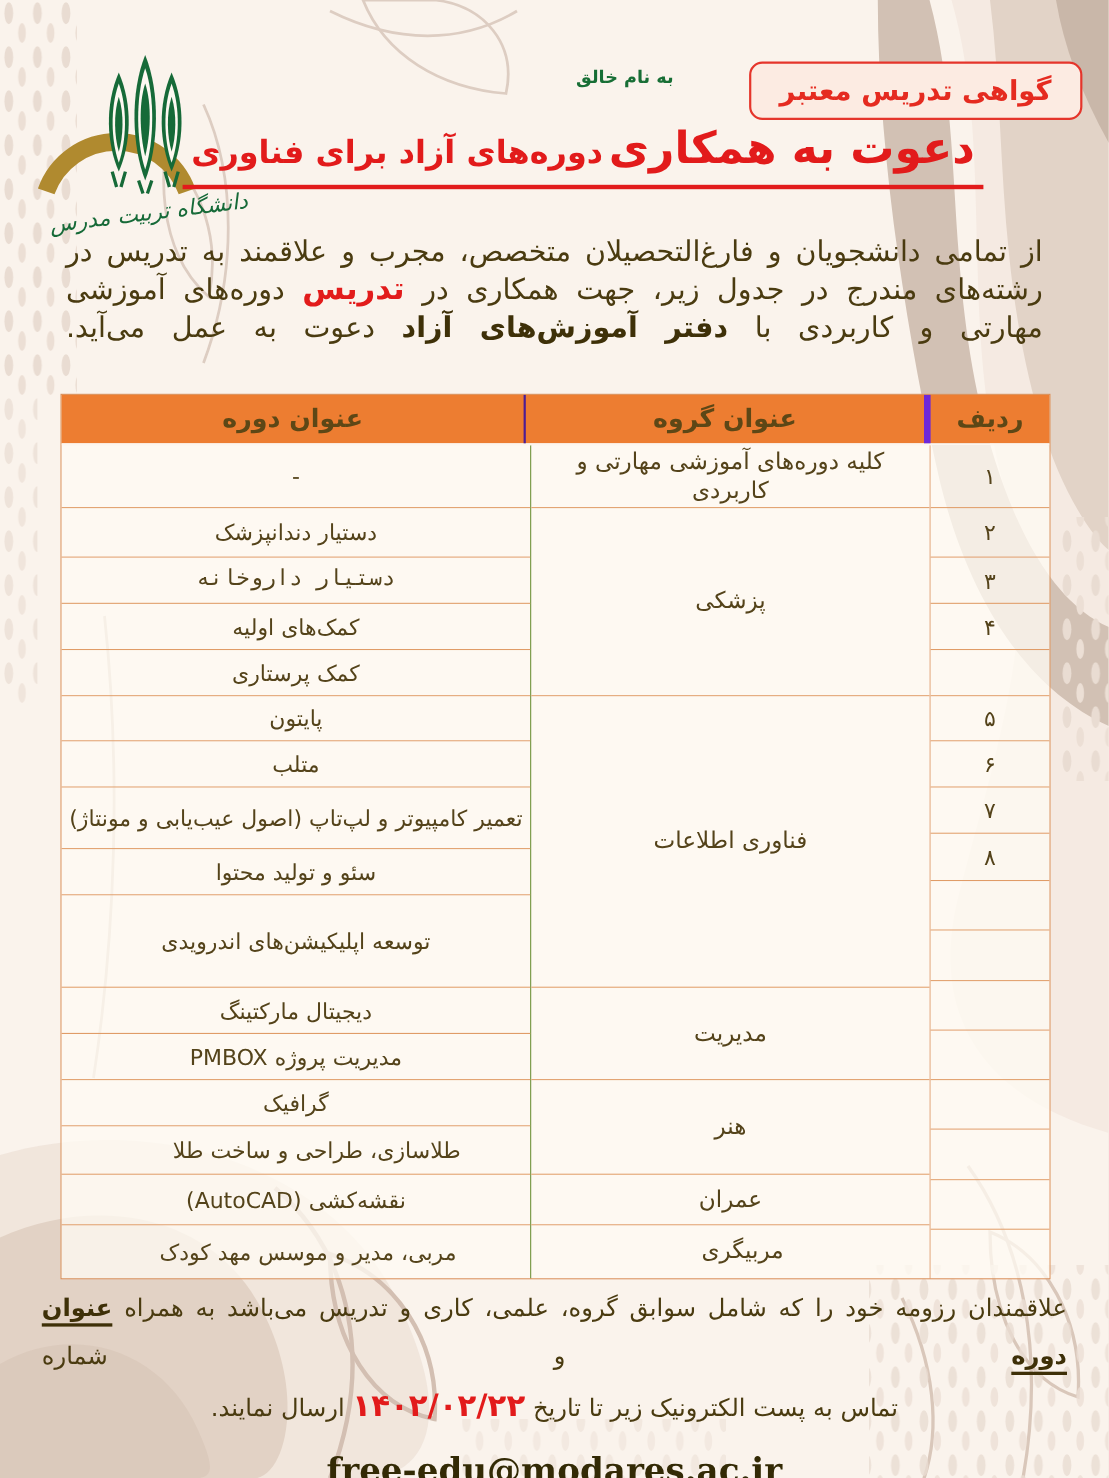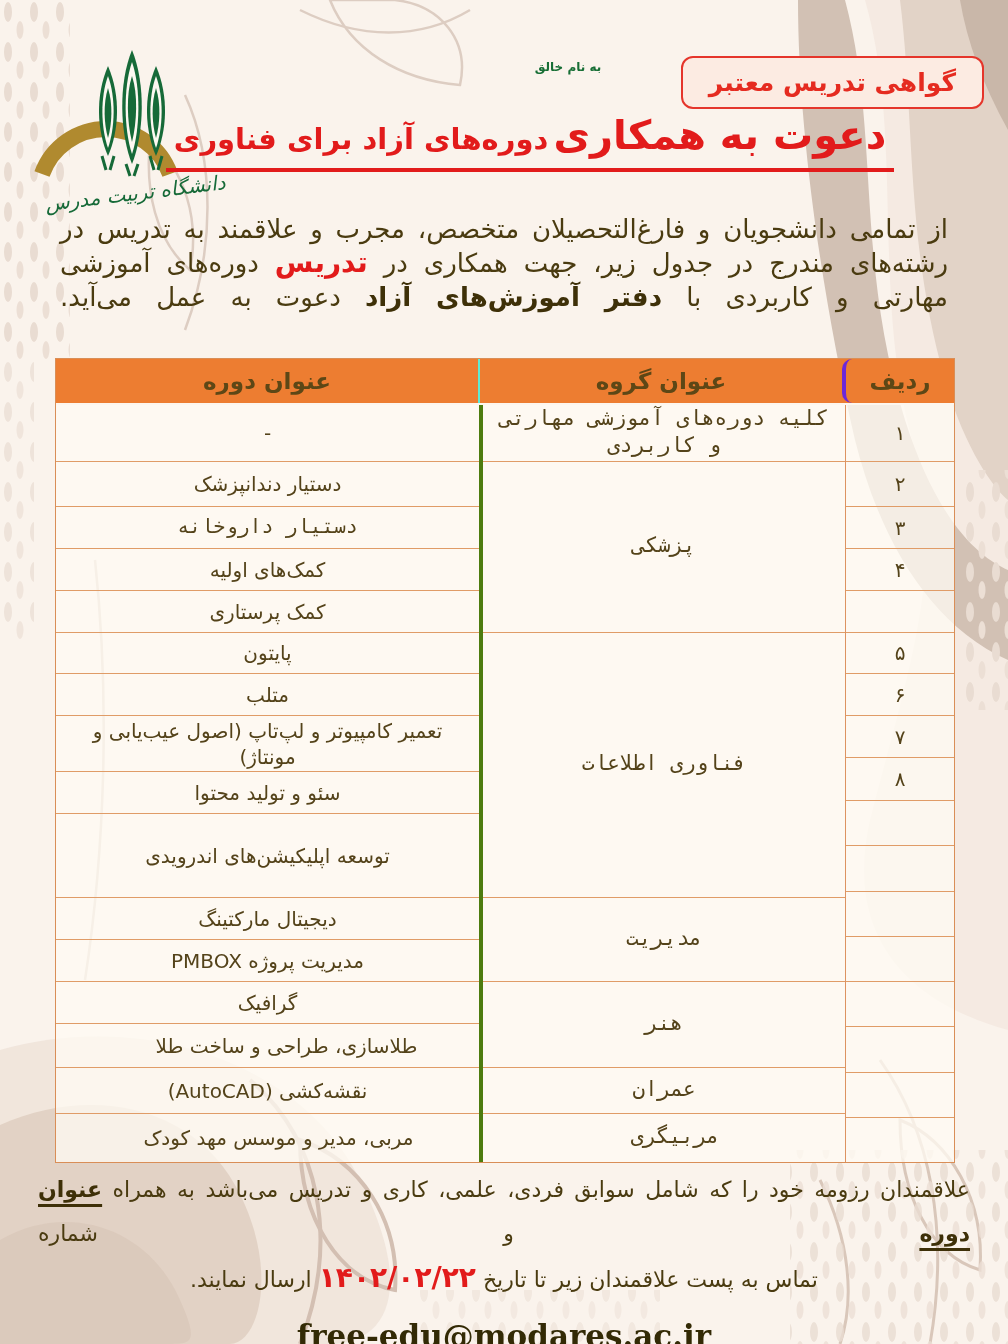--- a/index.html
+++ b/index.html
@@ -5,21 +5,21 @@
   html,body{margin:0;padding:0;background:#efe6dd;}
   .page{position:relative;width:1008px;height:1344px;background:#faf3ec;overflow:hidden;
         font-family:"DejaVu Sans",sans-serif;}
   .bg{position:absolute;inset:0;}
 
   
   .logo{position:absolute;top:36px;left:28px;width:215px;height:185px;}
 
   
   .basmala{position:absolute;top:60px;left:498px;width:140px;text-align:center;
-           color:#176e35;font-weight:bold;font-size:12px;direction:rtl;}
+           color:#176e35;font-weight:bold;font-size:16px;direction:rtl;}
 
   
   .badge{position:absolute;top:56px;right:24px;padding:10px 26px;direction:rtl;
          border:2px solid #e5352b;border-radius:12px;background:#fcebe2;
          color:#e52b20;font-weight:bold;font-size:25px;}
 
   
   .title-wrap{position:absolute;top:112px;left:130px;width:800px;text-align:center;direction:rtl;}
   .title-inner{display:inline-block;border-bottom:4px solid #e21b1b;padding:0 8px 10px;}
   .title-big{color:#e21b1b;font-weight:bold;font-size:40px;}
@@ -33,27 +33,27 @@
   .seg-b{font-weight:bold;color:#3e3008;}
   .seg-bu{font-weight:bold;color:#3e3008;text-decoration:underline;
           text-decoration-thickness:2.5px;text-underline-offset:7px;}
 
   
   .table{position:absolute;top:358px;right:53px;width:898px;border:1px solid #d98e57;
          direction:rtl;background:rgba(255,250,243,0.35);}
   .thead{display:flex;height:44px;background:#ed7d31;}
   .th{display:flex;align-items:center;justify-content:center;
       color:#5d4716;font-weight:bold;font-size:23px;}
-  .th-radif{width:108px;border-left:4px solid #6d28d9;border-radius:10px;}
-  .th-group{width:362px;border-left:2px solid #5eead4;}
+  .th-radif{width:108px;border-left:6px solid #6d28d9;}
+  .th-group{width:362px;border-left:2px solid #4c1d95;}
   .th-course{flex:1;}
   .tbody{display:flex;height:757px;border-top:2px solid #fdf6ee;}
   .col{display:flex;flex-direction:column;}
   .col-radif{width:108px;border-left:1px solid #dd9361;}
-  .col-group{width:362px;border-left:4px solid #4d7c0f;font-family:Liberation Mono, monospace;}
+  .col-group{width:362px;border-left:1px solid #4d7c0f;}
   .col-course{flex:1;}
   .cell{box-sizing:border-box;flex:0 0 auto;display:flex;align-items:center;justify-content:center;
         border-bottom:1px solid #e09c67;background:rgba(255,251,244,0.62);
         color:#54431a;font-size:20px;text-align:center;padding:0 6px;line-height:1.3;}
   .col .cell:last-child{border-bottom:none;padding-left:28px;}
   .group-cell{font-size:21px;}
 
   
   .footer{position:absolute;top:1168px;left:38px;right:38px;direction:rtl;color:#3f3310;}
   .f-line1{text-align:justify;text-align-last:justify;font-size:22px;line-height:44px;}
@@ -185,18 +185,18 @@
           <div class="cell course-cell" style="height: 42px;">مدیریت پروژه PMBOX</div>
           <div class="cell course-cell" style="height: 42px;">گرافیک</div>
           <div class="cell course-cell" style="height: 44px; padding-left: 44px;">طلاسازی، طراحی و ساخت طلا</div>
           <div class="cell course-cell" style="height: 46px;">نقشه‌کشی (AutoCAD)</div>
           <div class="cell course-cell" style="height: 48px;">مربی، مدیر و موسس مهد کودک</div>
         </div>
     </div>
   </div>
 
   <div class="footer">
-    <div class="f-line1" id="f1"><span class="seg-n">علاقمندان رزومه خود را که شامل سوابق فردی، علمی، کاری و تدریس می‌باشد به همراه </span><span class="seg-bu">عنوان دوره</span><span class="seg-n"> و شماره</span></div>
-    <div class="f-line2" id="f2"><span class="seg-n">تماس به پست علاقمندان زیر تا تاریخ </span><span class="seg-rb">۱۴۰۲/۰۲/۲۲</span><span class="seg-n"> ارسال نمایند.</span></div>
+    <div class="f-line1" id="f1"><span class="seg-n">علاقمندان رزومه خود را که شامل سوابق گروه، علمی، کاری و تدریس می‌باشد به همراه </span><span class="seg-bu">عنوان دوره</span><span class="seg-n"> و شماره</span></div>
+    <div class="f-line2" id="f2"><span class="seg-n">تماس به پست الکترونیک زیر تا تاریخ </span><span class="seg-rb">۱۴۰۲/۰۲/۲۲</span><span class="seg-n"> ارسال نمایند.</span></div>
     <div class="email">free-edu@modares.ac.ir</div>
   </div>
 
 </div>
 
 </body></html>

